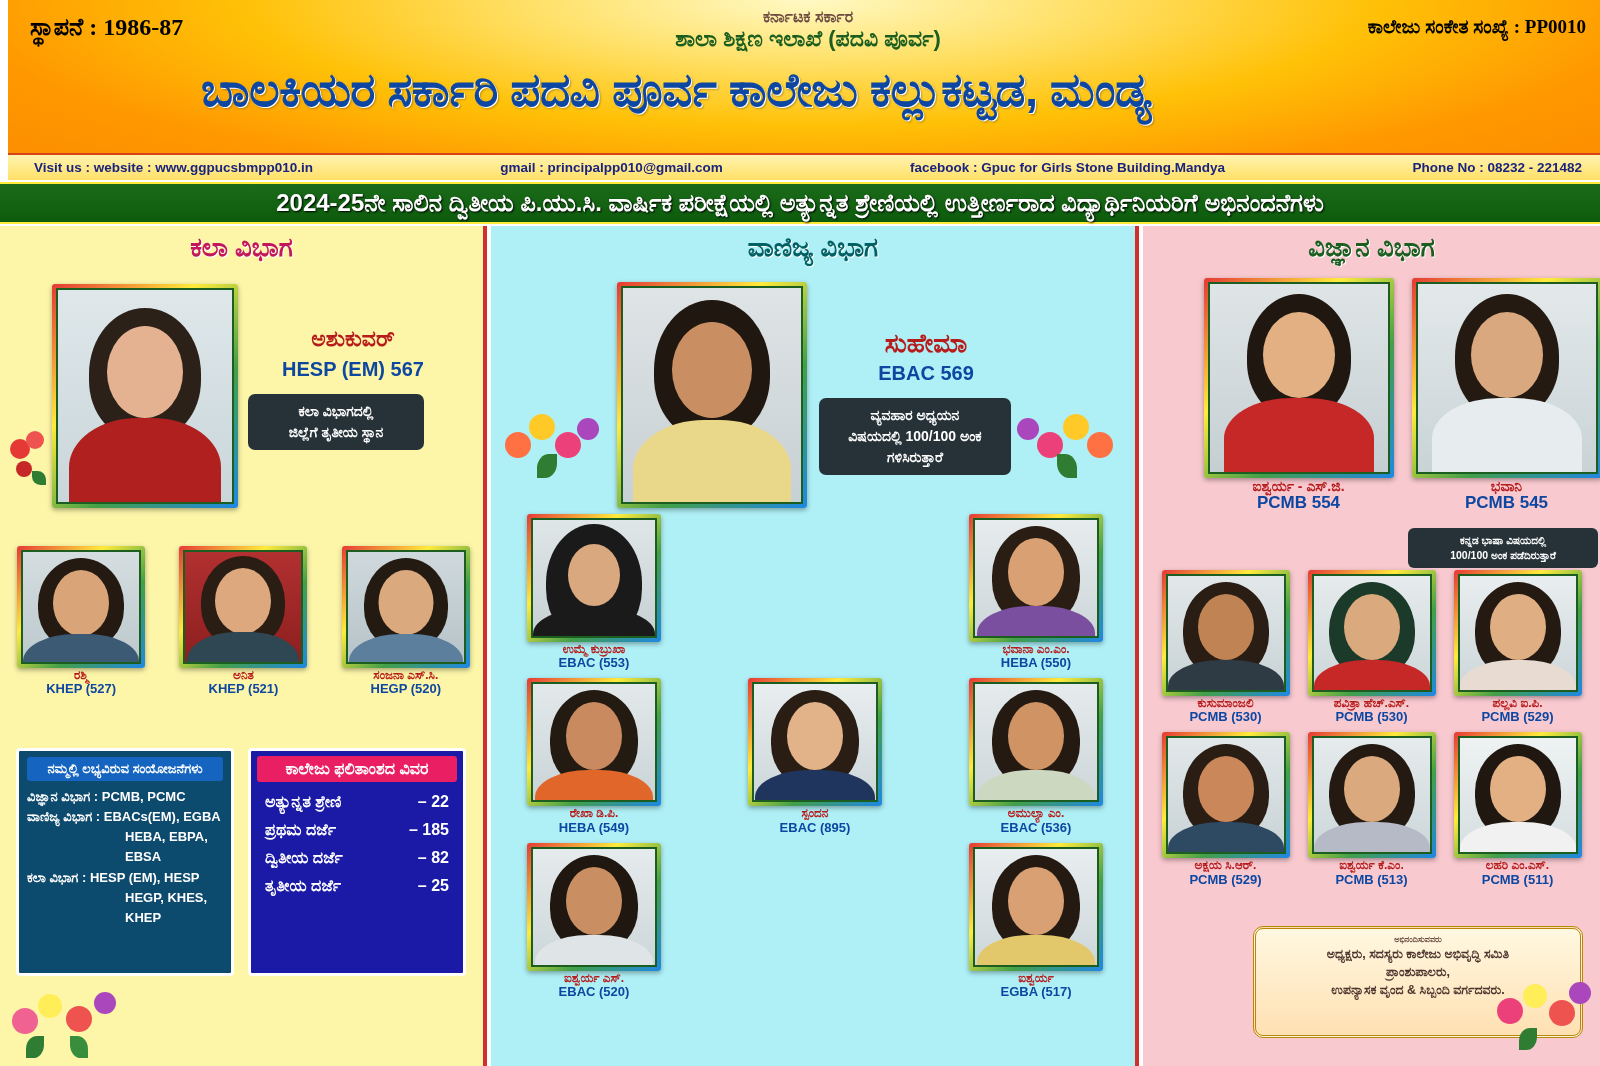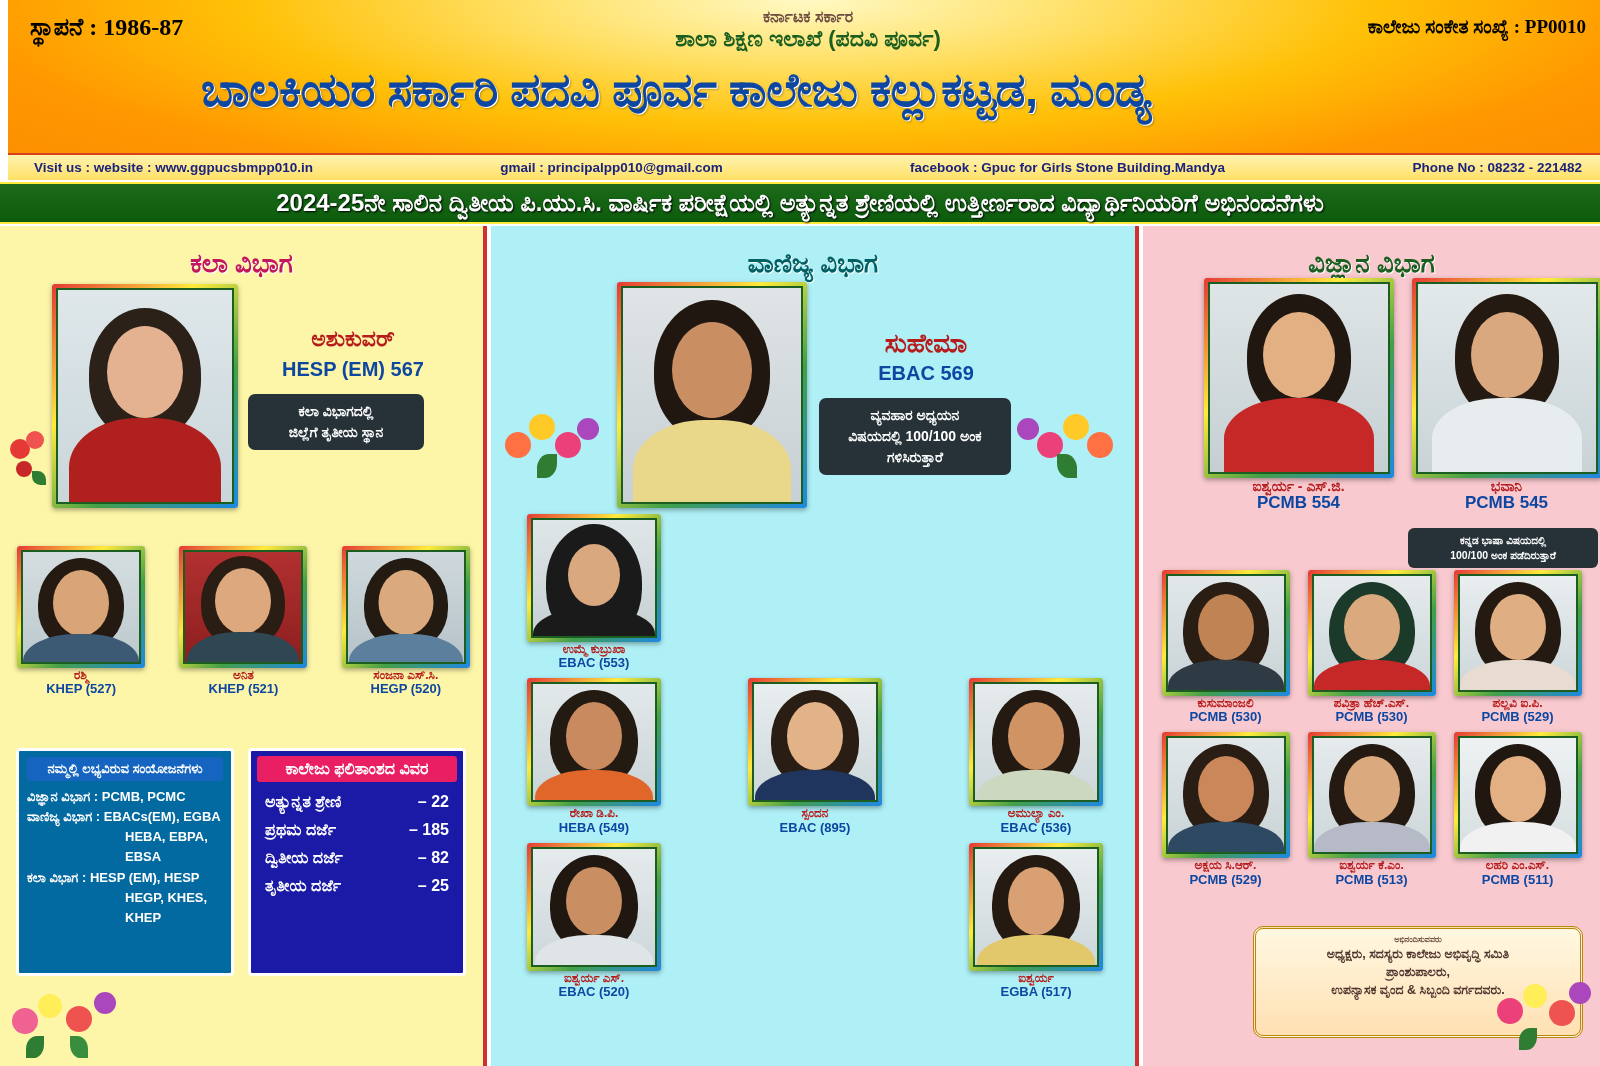--- a/index.html
+++ b/index.html
@@ -63,21 +63,21 @@
     text-shadow:1px 1px 2px #000;
   }
 
   
   .col { position:absolute; top:226px; height:840px; }
   .col-arts { left:0; width:487px; background:#fdf6a8; border-right:4px solid #d32f2f; }
   .col-comm { left:491px; width:648px; background:#aef0f6; border-right:4px solid #d32f2f; }
   .col-sci  { left:1143px; width:457px; background:#f8c9cf; }
 
   .col-head {
-    text-align:center; font-size:26px; font-weight:bold; margin-top:22px;
+    text-align:center; font-size:26px; font-weight:bold; margin-top:6px;
     text-shadow:1px 1px 0 #fff;
   }
   .col-head.arts { color:#c2185b; }
   .col-head.comm { color:#006064; }
   .col-head.sci  { color:#1b5e20; }
 
   
   .frame {
     background:linear-gradient(135deg,#e53935,#ffeb3b 35%,#43a047 65%,#1e88e5);
     padding:4px; border-radius:3px;
@@ -128,21 +128,21 @@
     padding:7px 10px;
   }
   .arts-note { left:248px; top:168px; width:176px; }
 
   .arts-row { position:absolute; top:320px; left:0; width:487px; display:flex; justify-content:space-around; }
   .arts-cell { width:134px; }
   .arts-cell .frame { width:128px; height:122px; margin:0 auto; }
 
   .legend {
     position:absolute; left:16px; top:522px; width:218px; height:228px;
-    background:#0369a1; border:3px solid #ffffff; border-radius:4px;
+    background:#0c4a6e; border:3px solid #ffffff; border-radius:4px;
     color:#ffffff; padding:6px 8px;
   }
   .legend-title {
     background:#1565c0; color:#fff; font-size:13px; font-weight:bold;
     text-align:center; padding:4px 2px; border-radius:3px; margin-bottom:6px;
   }
   .legend-row { font-size:13px; font-weight:bold; line-height:1.55; color:#ffffff; }
 
   .results {
     position:absolute; left:248px; top:522px; width:218px; height:228px;
@@ -379,20 +379,34 @@
             <div class="bg" style="background:linear-gradient(#dfe6e8,#c6d0d3)"></div>
             <div class="hair" style="top:4px;width:96px;height:118px;background:#1a1a1a"></div>
             <div class="head" style="top:24px;width:52px;height:62px;background:#d9a87e"></div>
             <div class="body" style="top:88px;width:122px;height:58px;background:#1a1a1a"></div>
           </div>
               </div>
             </div>
           <div class="nm">ಉಮ್ಮೆ ಕುಬ್ರುಖಾ</div>
           <div class="sc">EBAC (553)</div>
         </div>
+        <div class="comm-cell">
+          <div class="frame">
+              <div class="inner">
+                <div class="ph">
+            <div class="bg" style="background:linear-gradient(#e7ecee,#ccd6d9)"></div>
+            <div class="hair" style="top:6px;width:88px;height:100px;background:#2a1d14"></div>
+            <div class="head" style="top:18px;width:56px;height:68px;background:#d9a173"></div>
+            <div class="body" style="top:86px;width:118px;height:60px;background:#7b4fa0"></div>
+          </div>
+              </div>
+            </div>
+          <div class="nm">ಭವಾನಾ ಎಂ.ಎಂ.</div>
+          <div class="sc">HEBA (550)</div>
+        </div>
       </div>
 
       <div class="comm-rowg">
         <div class="comm-cell">
           <div class="frame">
               <div class="inner">
                 <div class="ph">
             <div class="bg" style="background:linear-gradient(#e3e9eb,#c9d3d6)"></div>
             <div class="hair" style="top:6px;width:88px;height:98px;background:#231a12"></div>
             <div class="head" style="top:18px;width:56px;height:68px;background:#c98a60"></div>

